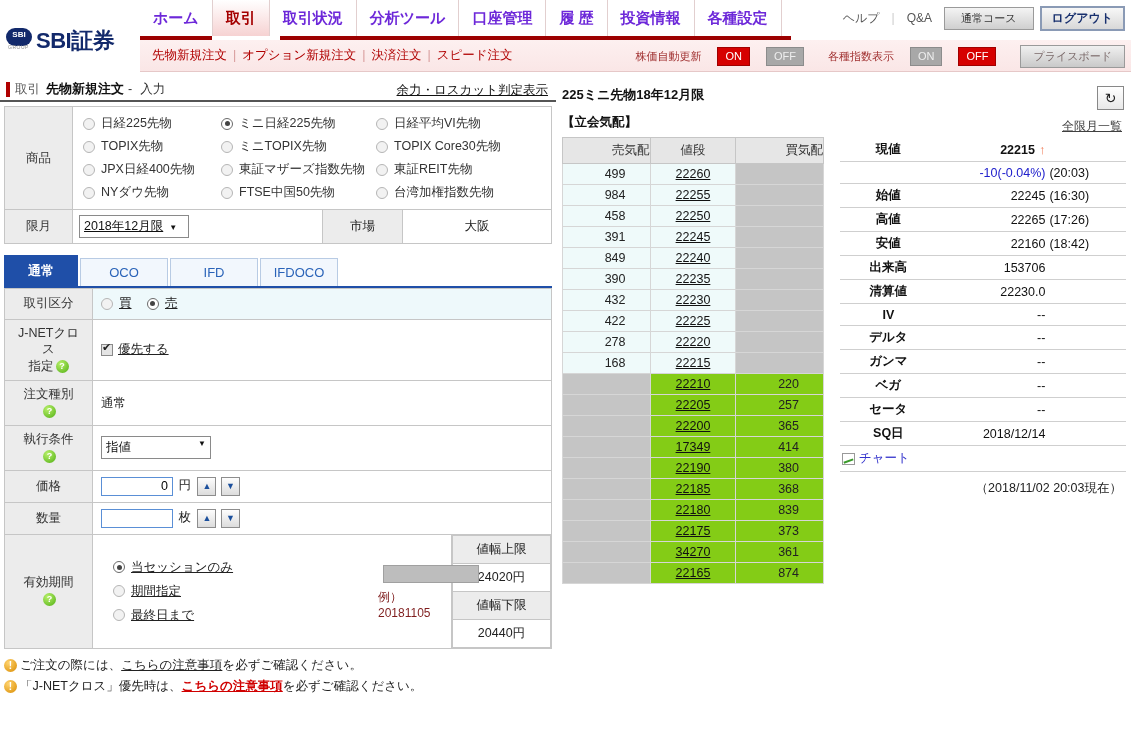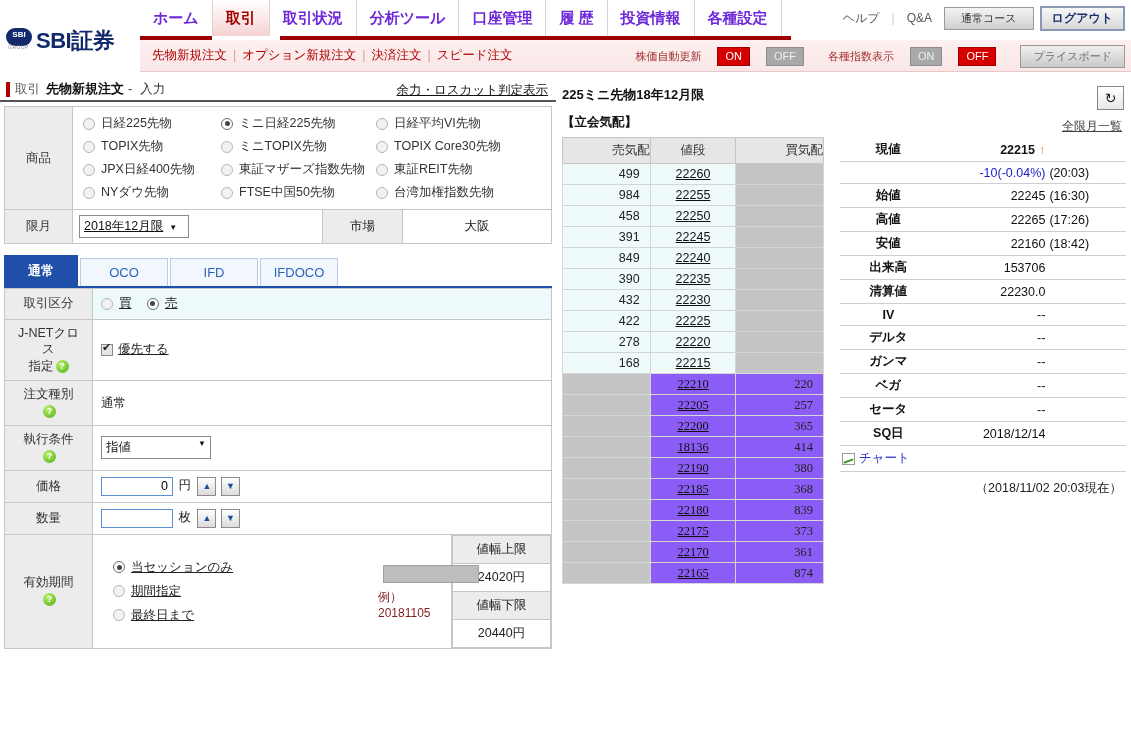--- a/index.html
+++ b/index.html
@@ -253,27 +253,27 @@
   .book-sub { font-size: 12.5px; font-weight: bold; color: #111; margin-top: 10px; }
   .book-table {
     margin-top: 6px; border-collapse: collapse; width: 262px;
     border: 1px solid #bdbdbd;
   }
   .book-table th {
     background: #e6e6e6; border: 1px solid #c6c6c6; font-size: 12.5px;
     font-weight: normal; padding: 4px 0; color: #333;
   }
   .book-table td {
-    border: 1px solid #d6d6d6; font-size: 12.5px; padding: 2px 10px; height: 21px;
+    border: 1px solid #d6d6d6; font-size: 12.5px; padding: 2px 24px; height: 21px;
   }
   .c-ask { width: 88px; text-align: right; }
   .c-px  { width: 86px; text-align: center; }
   .c-bid { width: 88px; text-align: right; }
   .cell-ask-fill { background: #effafa; }
-  .cell-bid-fill { background: #8b5cf6; font-family: Liberation Serif, serif; }
+  .cell-bid-fill { background: #84cc16; }
   .cell-empty { background: #c5c5c5; }
   .px-link { text-decoration: underline; color: #111; cursor: pointer; }
 
   
   .quote-col { position: absolute; left: 840px; top: 86px; width: 286px; }
   .refresh-btn {
     position: absolute; right: 2px; top: 0;
     width: 27px; height: 24px; border: 1px solid #888;
     background: linear-gradient(to bottom,#fff,#e8e8e8);
     font-size: 14px; line-height: 22px; text-align: center; cursor: pointer;
@@ -569,20 +569,24 @@
             <tr>
                     <td class="lim-val">20440円</td>
                   </tr>
           </tbody>
               </table>
         </td>
       </tr>
     </tbody>
       </table>
 
+    <div class="notice" id="notices">
+        <div><span class="excl">!</span><span>ご注文の際には、</span><a>こちらの注意事項</a><span>を必ずご確認ください。</span></div>
+        <div><span class="excl">!</span><span>「J-NETクロス」優先時は、</span><a class="red">こちらの注意事項</a><span>を必ずご確認ください。</span></div>
+      </div>
 
     <div class="bottom-area">
       
       
       
     </div>
   </div>
 
   <div class="book-col">
     <div class="book-title">225ミニ先物18年12月限</div>
@@ -656,21 +660,21 @@
             <td class="c-px cell-bid-fill"><span class="px-link">22205</span></td>
             <td class="c-bid cell-bid-fill">257</td>
           </tr>
           <tr>
             <td class="c-ask cell-empty"></td>
             <td class="c-px cell-bid-fill"><span class="px-link">22200</span></td>
             <td class="c-bid cell-bid-fill">365</td>
           </tr>
           <tr>
             <td class="c-ask cell-empty"></td>
-            <td class="c-px cell-bid-fill"><span class="px-link">18136</span></td>
+            <td class="c-px cell-bid-fill"><span class="px-link">17349</span></td>
             <td class="c-bid cell-bid-fill">414</td>
           </tr>
           <tr>
             <td class="c-ask cell-empty"></td>
             <td class="c-px cell-bid-fill"><span class="px-link">22190</span></td>
             <td class="c-bid cell-bid-fill">380</td>
           </tr>
           <tr>
             <td class="c-ask cell-empty"></td>
             <td class="c-px cell-bid-fill"><span class="px-link">22185</span></td>
@@ -681,21 +685,21 @@
             <td class="c-px cell-bid-fill"><span class="px-link">22180</span></td>
             <td class="c-bid cell-bid-fill">839</td>
           </tr>
           <tr>
             <td class="c-ask cell-empty"></td>
             <td class="c-px cell-bid-fill"><span class="px-link">22175</span></td>
             <td class="c-bid cell-bid-fill">373</td>
           </tr>
           <tr>
             <td class="c-ask cell-empty"></td>
-            <td class="c-px cell-bid-fill"><span class="px-link">22170</span></td>
+            <td class="c-px cell-bid-fill"><span class="px-link">34270</span></td>
             <td class="c-bid cell-bid-fill">361</td>
           </tr>
           <tr>
             <td class="c-ask cell-empty"></td>
             <td class="c-px cell-bid-fill"><span class="px-link">22165</span></td>
             <td class="c-bid cell-bid-fill">874</td>
           </tr>
         </tbody>
     </table>
   </div>

